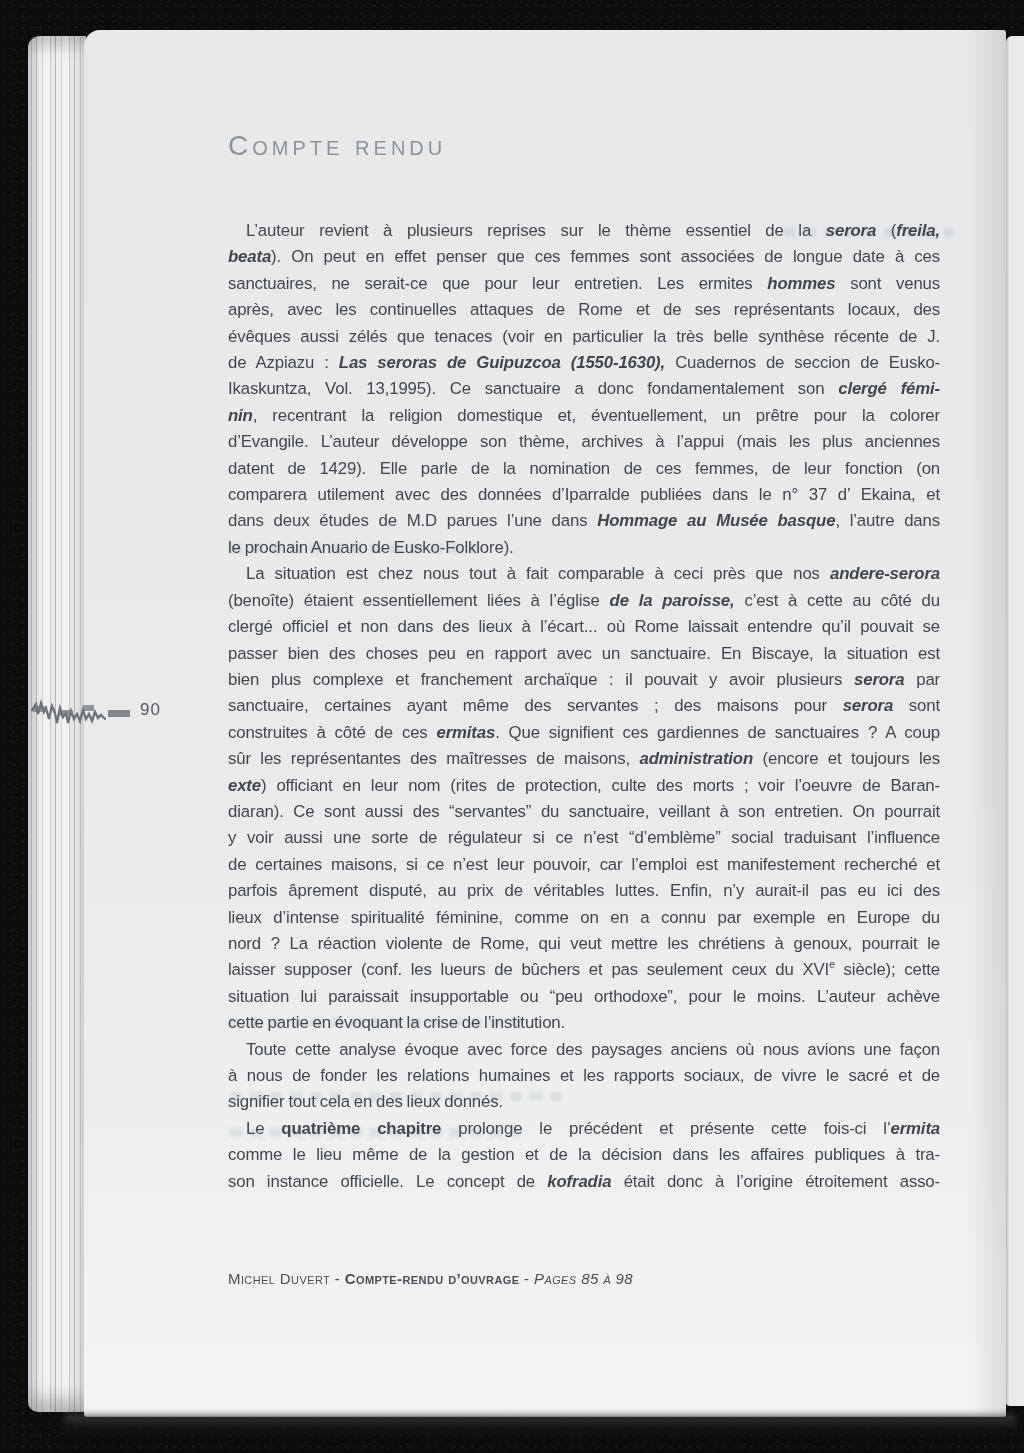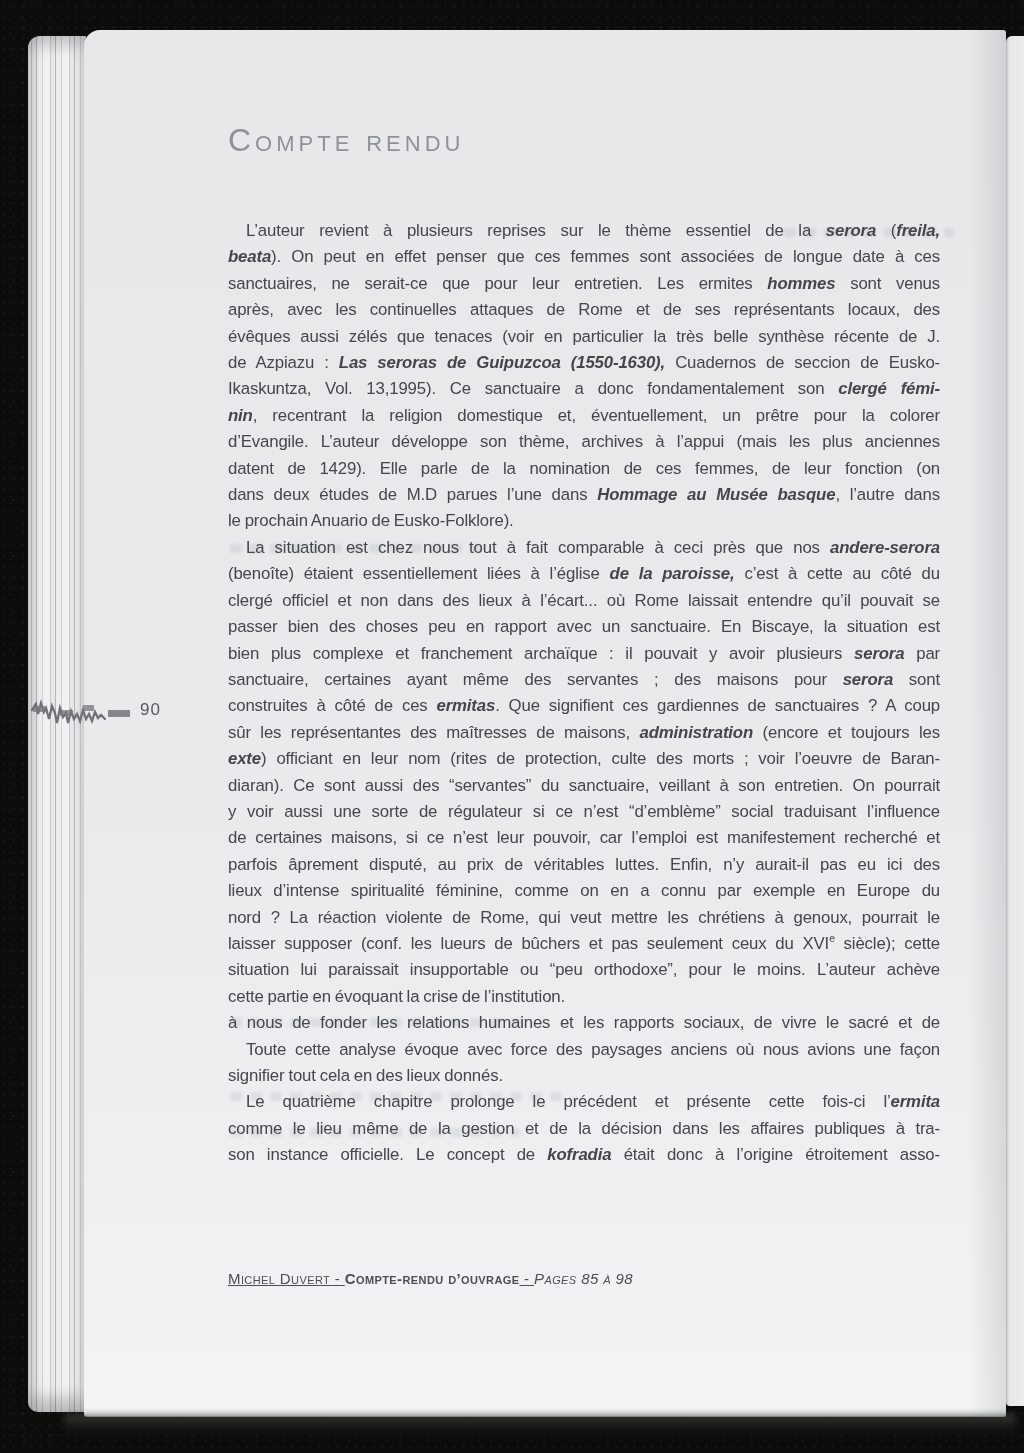--- a/index.html
+++ b/index.html
@@ -45,43 +45,43 @@
     position:absolute;height:9px;opacity:0.14;filter:blur(1.6px);
     background:repeating-linear-gradient(90deg,#7d8archive894 0,#7d8894 12px,transparent 12px,transparent 20px);
   }
   .ghost{background:repeating-linear-gradient(90deg,#7d8894 0 12px,transparent 12px 20px);}
   .g1{left:700px;top:198px;width:170px;}
   .g2{left:146px;top:514px;width:250px;}
   .g3{left:146px;top:988px;width:300px;}
   .g4{left:146px;top:1062px;width:335px;}
   .g5{left:146px;top:1098px;width:290px;}
   .doc-header{
-    position:absolute;left:144px;top:92px;margin:0;
-    font-size:32px;font-weight:400;font-variant:small-caps;
+    position:absolute;left:144px;top:100px;margin:0;
+    font-size:28px;font-weight:400;font-variant:small-caps;
     letter-spacing:4px;color:#8d9399;
   }
   .body-text{
     position:absolute;left:144px;top:188px;width:712px;
     font-size:16.8px;line-height:26.4px;color:#43474b;
     letter-spacing:-0.15px;word-spacing:-0.6px;
   }
   .line{
     text-align:justify;text-align-last:justify;-moz-text-align-last:justify;
     white-space:normal;
   }
   .line.short{text-align-last:left;-moz-text-align-last:left;}
   .line.indent{text-indent:18px;}
   .it{font-style:italic;font-weight:bold;}
-  .bd{font-weight:normal;}
+  .bd{font-weight:bold;}
   .sup{vertical-align:super;font-size:0.62em;line-height:0;}
   .footer{
     position:absolute;left:144px;top:1240px;width:700px;
     font-size:15px;color:#4a4e53;font-variant:small-caps;letter-spacing:0.4px;
   }
-  .footer .sc{font-weight:400;text-decoration:underline;}
+  .footer .sc{font-weight:400;}
   .footer .scb{font-weight:bold;}
   .footer .sci{font-style:italic;}
   
   .pagenum-group{
     position:absolute;left:30px;top:692px;height:38px;
     display:flex;align-items:center;
   }
   .scribble{display:block;}
   .dash{width:22px;height:7px;background:#85888b;margin:4px 10px 0 2px;}
   .pagenum{font-size:17px;color:#55595d;letter-spacing:1px;margin-top:-2px;}
@@ -120,20 +120,21 @@
           <div class="line indent"><span>L’auteur revient à plusieurs reprises sur le thème essentiel de la </span><span class="it">serora</span><span> (</span><span class="it">freila,</span></div>
           <div class="line"><span class="it">beata</span><span>). On peut en effet penser que ces femmes sont associées de longue date à ces</span></div>
           <div class="line"><span>sanctuaires, ne serait-ce que pour leur entretien. Les ermites </span><span class="it">hommes</span><span> sont venus</span></div>
           <div class="line"><span>après, avec les continuelles attaques de Rome et de ses représentants locaux, des</span></div>
           <div class="line"><span>évêques aussi zélés que tenaces (voir en particulier la très belle synthèse récente de J.</span></div>
           <div class="line"><span>de Azpiazu : </span><span class="it">Las seroras de Guipuzcoa (1550-1630),</span><span>  Cuadernos de seccion de Eusko-</span></div>
           <div class="line"><span>Ikaskuntza, Vol. 13,1995).  Ce sanctuaire a donc fondamentalement son </span><span class="it">clergé fémi-</span></div>
           <div class="line"><span class="it">nin</span><span>, recentrant la religion domestique et, éventuellement, un prêtre pour la colorer</span></div>
           <div class="line"><span>d’Evangile. L’auteur développe son thème, archives à l’appui (mais les plus anciennes</span></div>
           <div class="line"><span>datent de 1429). Elle parle de la nomination de ces femmes, de leur fonction (on</span></div>
+          <div class="line"><span>comparera utilement avec des données d’Iparralde publiées dans le n° 37 d’ Ekaina, et</span></div>
           <div class="line"><span>dans deux études de M.D parues l’une dans </span><span class="it">Hommage au Musée basque</span><span>, l’autre dans</span></div>
           <div class="line short"><span>le prochain Anuario de Eusko-Folklore).</span></div>
         </div>
         <div>
           <div class="line indent"><span>La situation est chez nous tout à fait comparable à ceci près que nos </span><span class="it">andere-serora</span></div>
           <div class="line"><span>(benoîte) étaient essentiellement liées à l’église </span><span class="it">de la paroisse,</span><span> c’est à cette au côté du</span></div>
           <div class="line"><span>clergé officiel et non dans des lieux à l’écart... où Rome laissait entendre qu’il pouvait se</span></div>
           <div class="line"><span>passer bien des choses peu en rapport avec un sanctuaire. En Biscaye, la situation est</span></div>
           <div class="line"><span>bien plus complexe et franchement archaïque : il pouvait y avoir plusieurs </span><span class="it">serora</span><span> par</span></div>
           <div class="line"><span>sanctuaire, certaines ayant même des servantes ; des maisons pour </span><span class="it">serora</span><span> sont</span></div>
@@ -144,22 +145,22 @@
           <div class="line"><span>y voir aussi une sorte de régulateur si ce n’est “d’emblème” social traduisant l’influence</span></div>
           <div class="line"><span>de certaines maisons, si ce n’est leur pouvoir, car l’emploi est manifestement recherché et</span></div>
           <div class="line"><span>parfois âprement disputé, au prix de véritables luttes. Enfin, n’y aurait-il pas eu ici des</span></div>
           <div class="line"><span>lieux d’intense spiritualité féminine, comme on en a connu par exemple en Europe du</span></div>
           <div class="line"><span>nord ? La réaction violente de Rome, qui veut mettre les chrétiens à genoux, pourrait le</span></div>
           <div class="line"><span>laisser supposer (conf. les lueurs de bûchers et pas seulement ceux du XVI</span><span class="sup">e</span><span> siècle); cette</span></div>
           <div class="line"><span>situation lui paraissait insupportable ou “peu orthodoxe”, pour le moins. L’auteur achève</span></div>
           <div class="line short"><span>cette partie en évoquant la crise de l’institution.</span></div>
         </div>
         <div>
+          <div class="line indent"><span>Toute cette analyse évoque avec force des paysages anciens où nous avions une façon</span></div>
           <div class="line"><span>à nous de fonder les relations humaines et les rapports sociaux, de vivre le sacré et de</span></div>
-          <div class="line indent"><span>Toute cette analyse évoque avec force des paysages anciens où nous avions une façon</span></div>
           <div class="line short"><span>signifier tout cela en des lieux donnés.</span></div>
         </div>
         <div>
           <div class="line indent"><span>Le </span><span class="bd">quatrième chapitre</span><span> prolonge le précédent et présente cette fois-ci l’</span><span class="it">ermita</span></div>
           <div class="line"><span>comme le lieu même de la gestion et de la décision dans les affaires publiques à tra-</span></div>
           <div class="line"><span>son instance officielle. Le concept de </span><span class="it">kofradia</span><span> était donc à l’origine étroitement asso-</span></div>
         </div>
       </div>
 
     <div class="footer"><span class="sc">Michel Duvert</span><span class="sc"> - </span><span class="scb">Compte-rendu d’ouvrage</span><span class="sc"> - </span><span class="sci">Pages 85 à 98</span></div>

